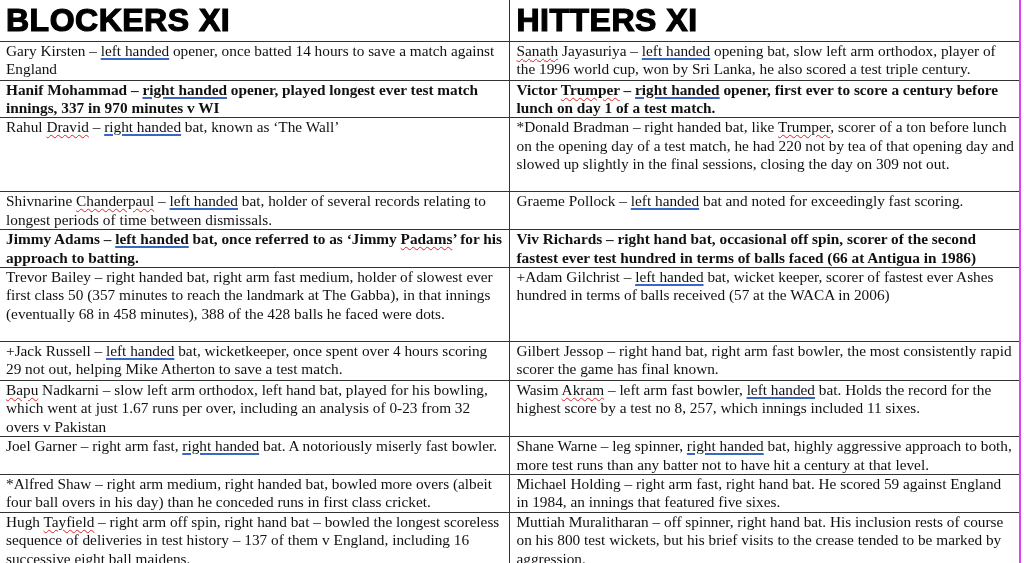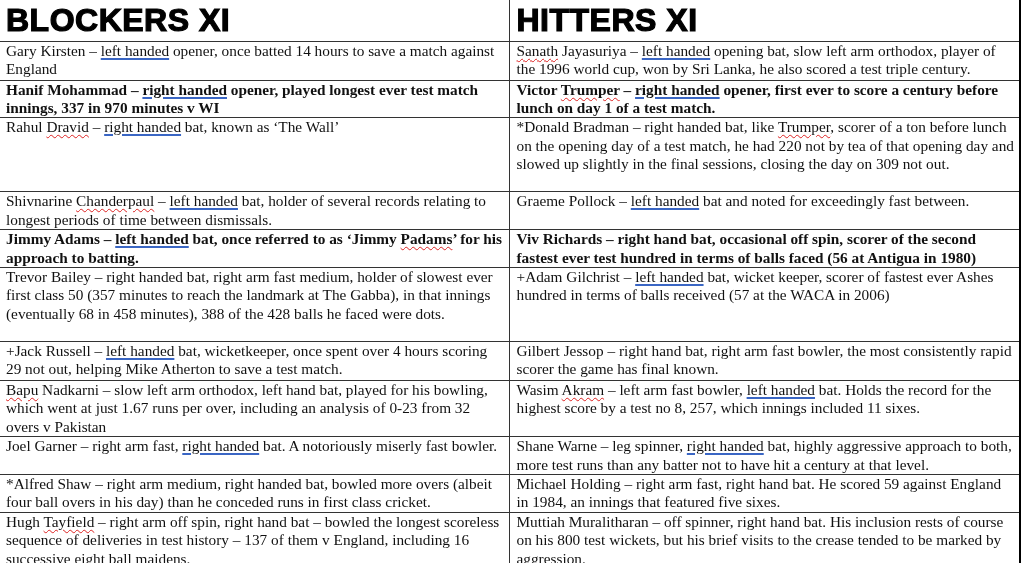--- a/index.html
+++ b/index.html
@@ -34,21 +34,21 @@
       line-height: 18.4px;
       text-align: left;
       overflow: hidden;
     }
     .doc-table td.col-left, .doc-table th.col-left {
       border-right: 1.5px solid #333333;
       border-left: none;
       padding-left: 6px;
     }
     .doc-table td.col-right, .doc-table th.col-right {
-      border-right: 2px solid #000000;
+      border-right: 2px solid #d946ef;
       padding-left: 7px;
     }
     .doc-table th {
       border-top: none;
       font-family: "Liberation Sans", "DejaVu Sans", sans-serif;
       font-weight: 900;
       font-size: 32px;
       line-height: 40px;
       letter-spacing: 0.5px;
       padding-top: 0;
@@ -91,25 +91,25 @@
       <tr style="height: 37px; font-weight: bold;">
         <td class="col-left"><span>Hanif Mohammad – </span><span class="seg-grammar">right handed</span><span> opener, played longest ever test match innings, 337 in 970 minutes v WI</span></td>
         <td class="col-right"><span>Victor </span><span class="seg-spelling">Trumper</span><span> – </span><span class="seg-grammar">right handed</span><span> opener, first ever to score a century before lunch on day 1 of a test match.</span></td>
       </tr>
       <tr style="height: 74px; margin-left: 36px;">
         <td class="col-left"><span>Rahul </span><span class="seg-spelling">Dravid</span><span> – </span><span class="seg-grammar">right handed</span><span> bat, known as ‘The Wall’</span></td>
         <td class="col-right"><span>*Donald Bradman – right handed bat, like </span><span class="seg-spelling">Trumper</span><span>, scorer of a ton before lunch on the opening day of a test match, he had 220 not by tea of that opening day and slowed up slightly in the final sessions, closing the day on 309 not out.</span></td>
       </tr>
       <tr style="height: 37px;">
         <td class="col-left"><span>Shivnarine </span><span class="seg-spelling">Chanderpaul</span><span> – </span><span class="seg-grammar">left handed</span><span> bat, holder of several records relating to longest periods of time between dismissals.</span></td>
-        <td class="col-right"><span>Graeme Pollock – </span><span class="seg-grammar">left handed</span><span> bat and noted for exceedingly fast between.</span></td>
+        <td class="col-right"><span>Graeme Pollock – </span><span class="seg-grammar">left handed</span><span> bat and noted for exceedingly fast scoring.</span></td>
       </tr>
       <tr style="height: 37px; font-weight: bold;">
         <td class="col-left"><span>Jimmy Adams – </span><span class="seg-grammar">left handed</span><span> bat, once referred to as ‘Jimmy </span><span class="seg-spelling">Padams</span><span>’ for his approach to batting.</span></td>
-        <td class="col-right"><span>Viv Richards – right hand bat, occasional off spin, scorer of the second fastest ever test hundred in terms of balls faced (56 at Antigua in 1980)</span></td>
+        <td class="col-right"><span>Viv Richards – right hand bat, occasional off spin, scorer of the second fastest ever test hundred in terms of balls faced (66 at Antigua in 1986)</span></td>
       </tr>
       <tr style="height: 74px;">
         <td class="col-left"><span>Trevor Bailey – right handed bat, right arm fast medium, holder of slowest ever first class 50 (357 minutes to reach the landmark at The Gabba), in that innings (eventually 68 in 458 minutes), 388 of the 428 balls he faced were dots.</span></td>
         <td class="col-right"><span>+Adam Gilchrist – </span><span class="seg-grammar">left handed</span><span> bat, wicket keeper, scorer of fastest ever Ashes hundred in terms of balls received (57 at the WACA in 2006)</span></td>
       </tr>
       <tr style="height: 39px;">
         <td class="col-left"><span>+Jack Russell – </span><span class="seg-grammar">left handed</span><span> bat, wicketkeeper, once spent over 4 hours scoring 29 not out, helping Mike Atherton to save a test match.</span></td>
         <td class="col-right"><span>Gilbert Jessop – right hand bat, right arm fast bowler, the most consistently rapid scorer the game has final known.</span></td>
       </tr>
       <tr style="height: 55px;">

